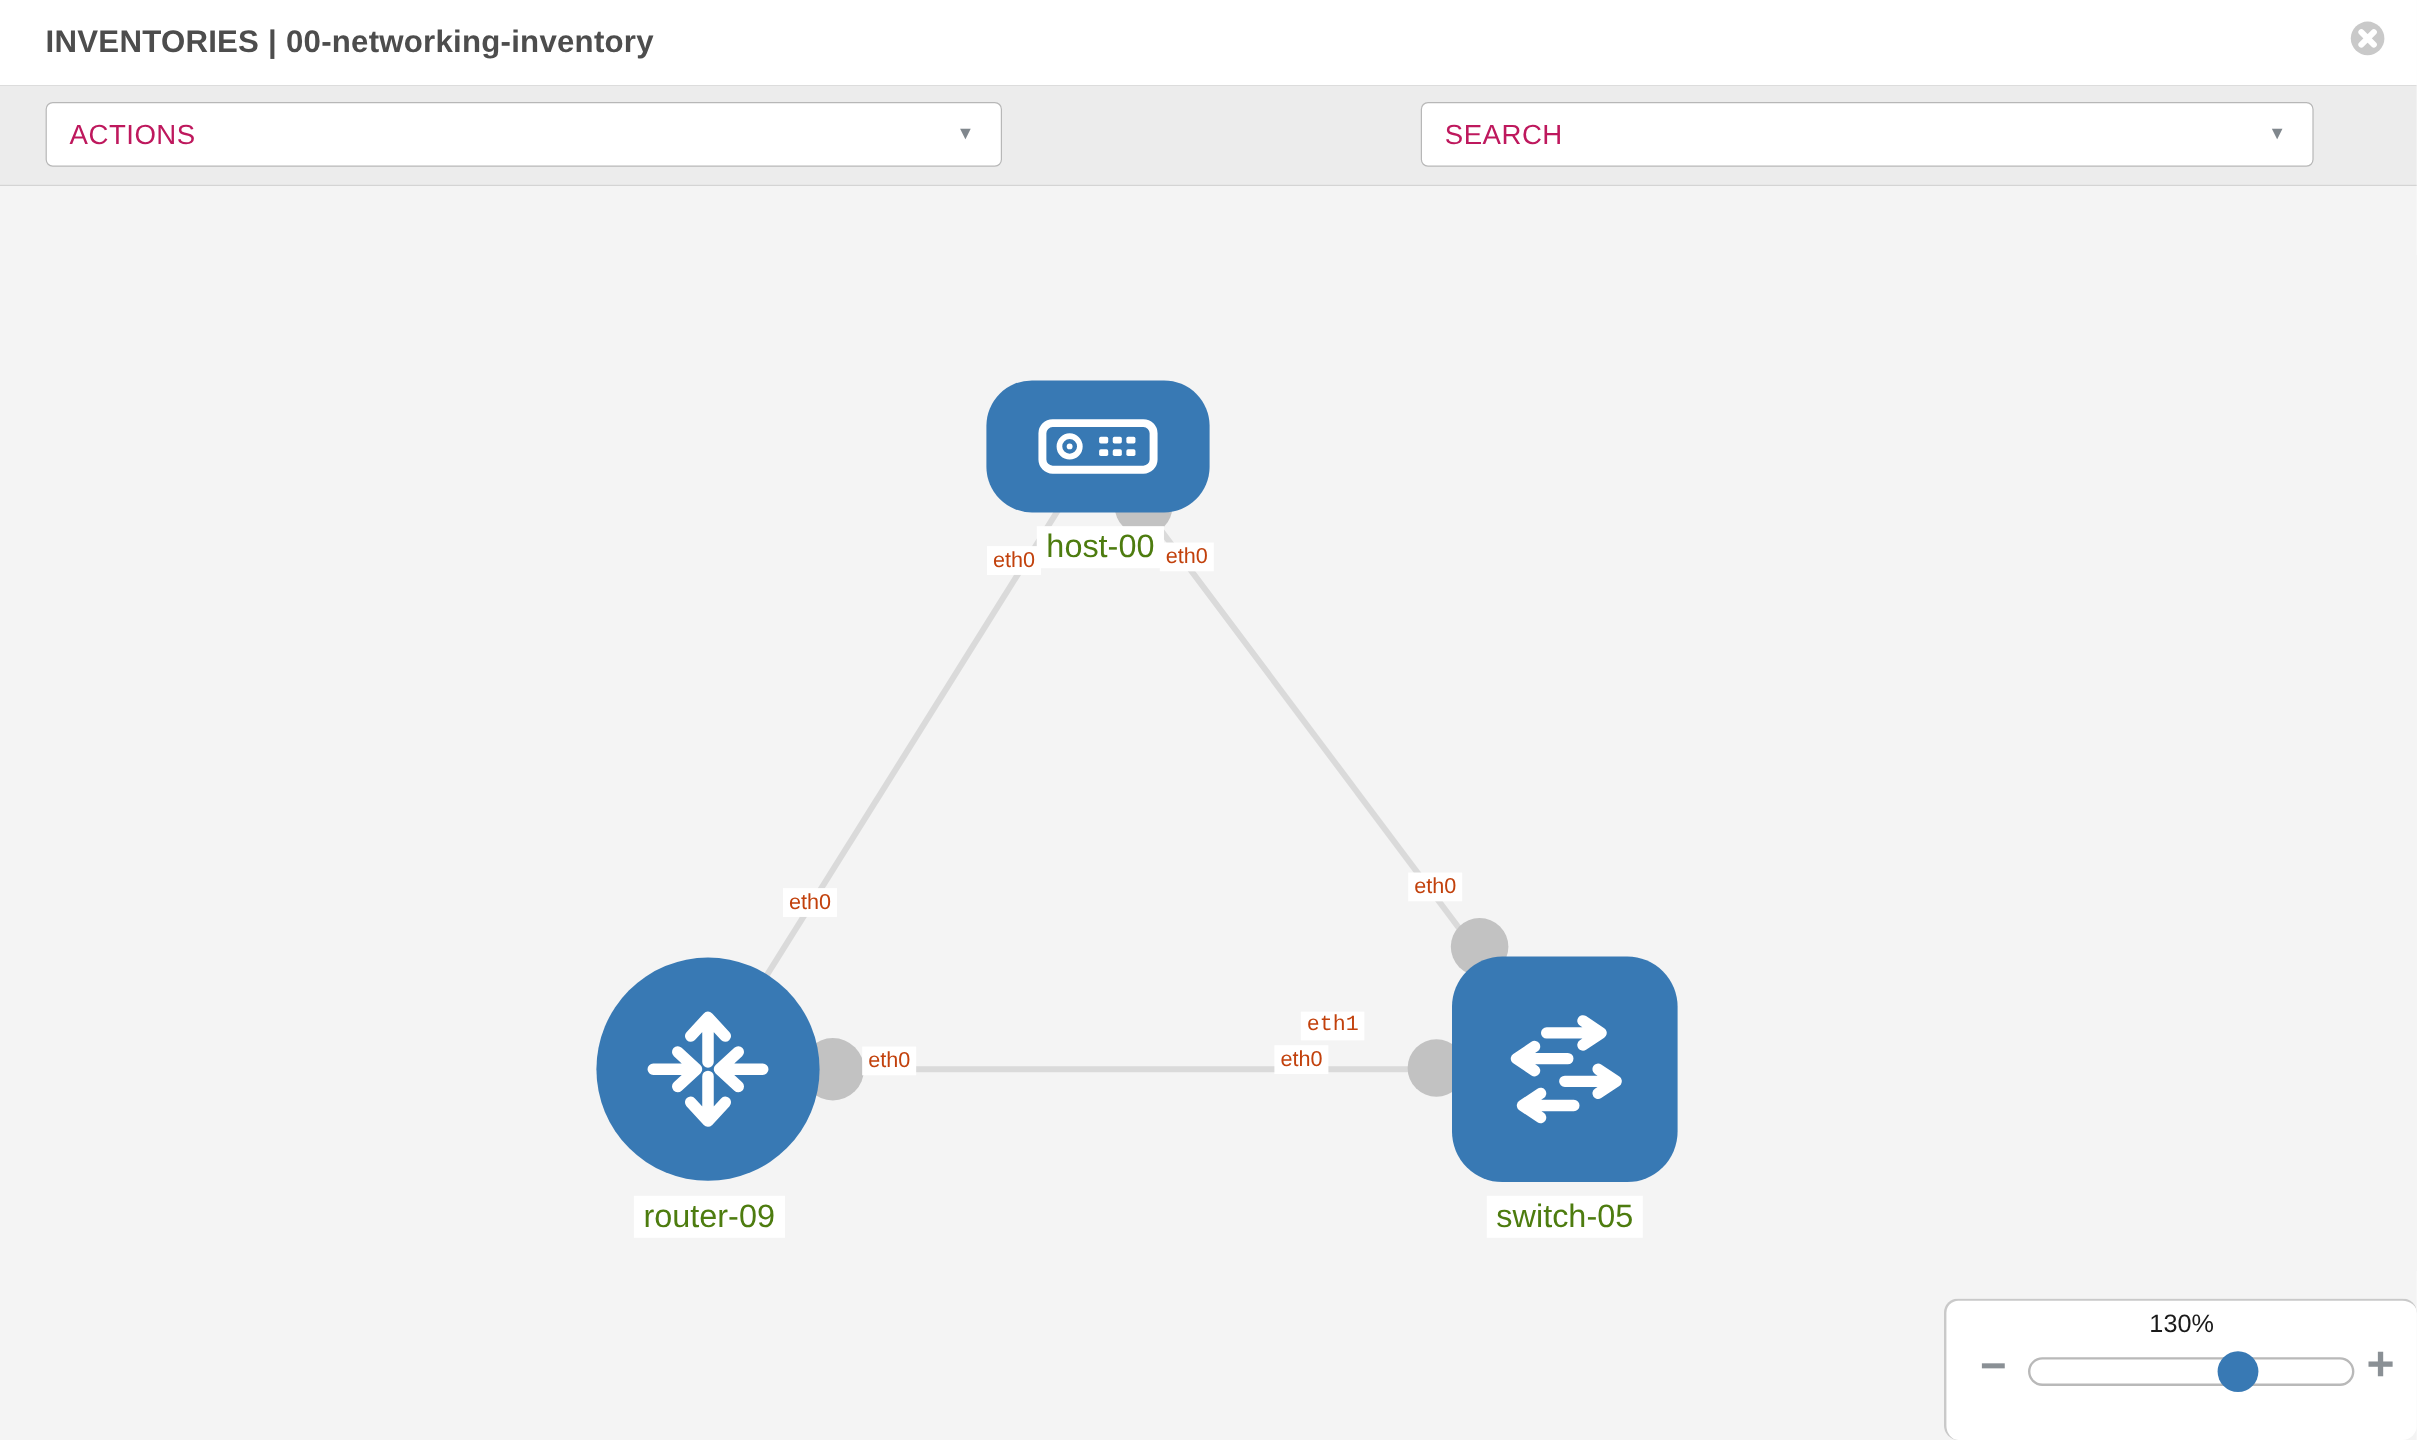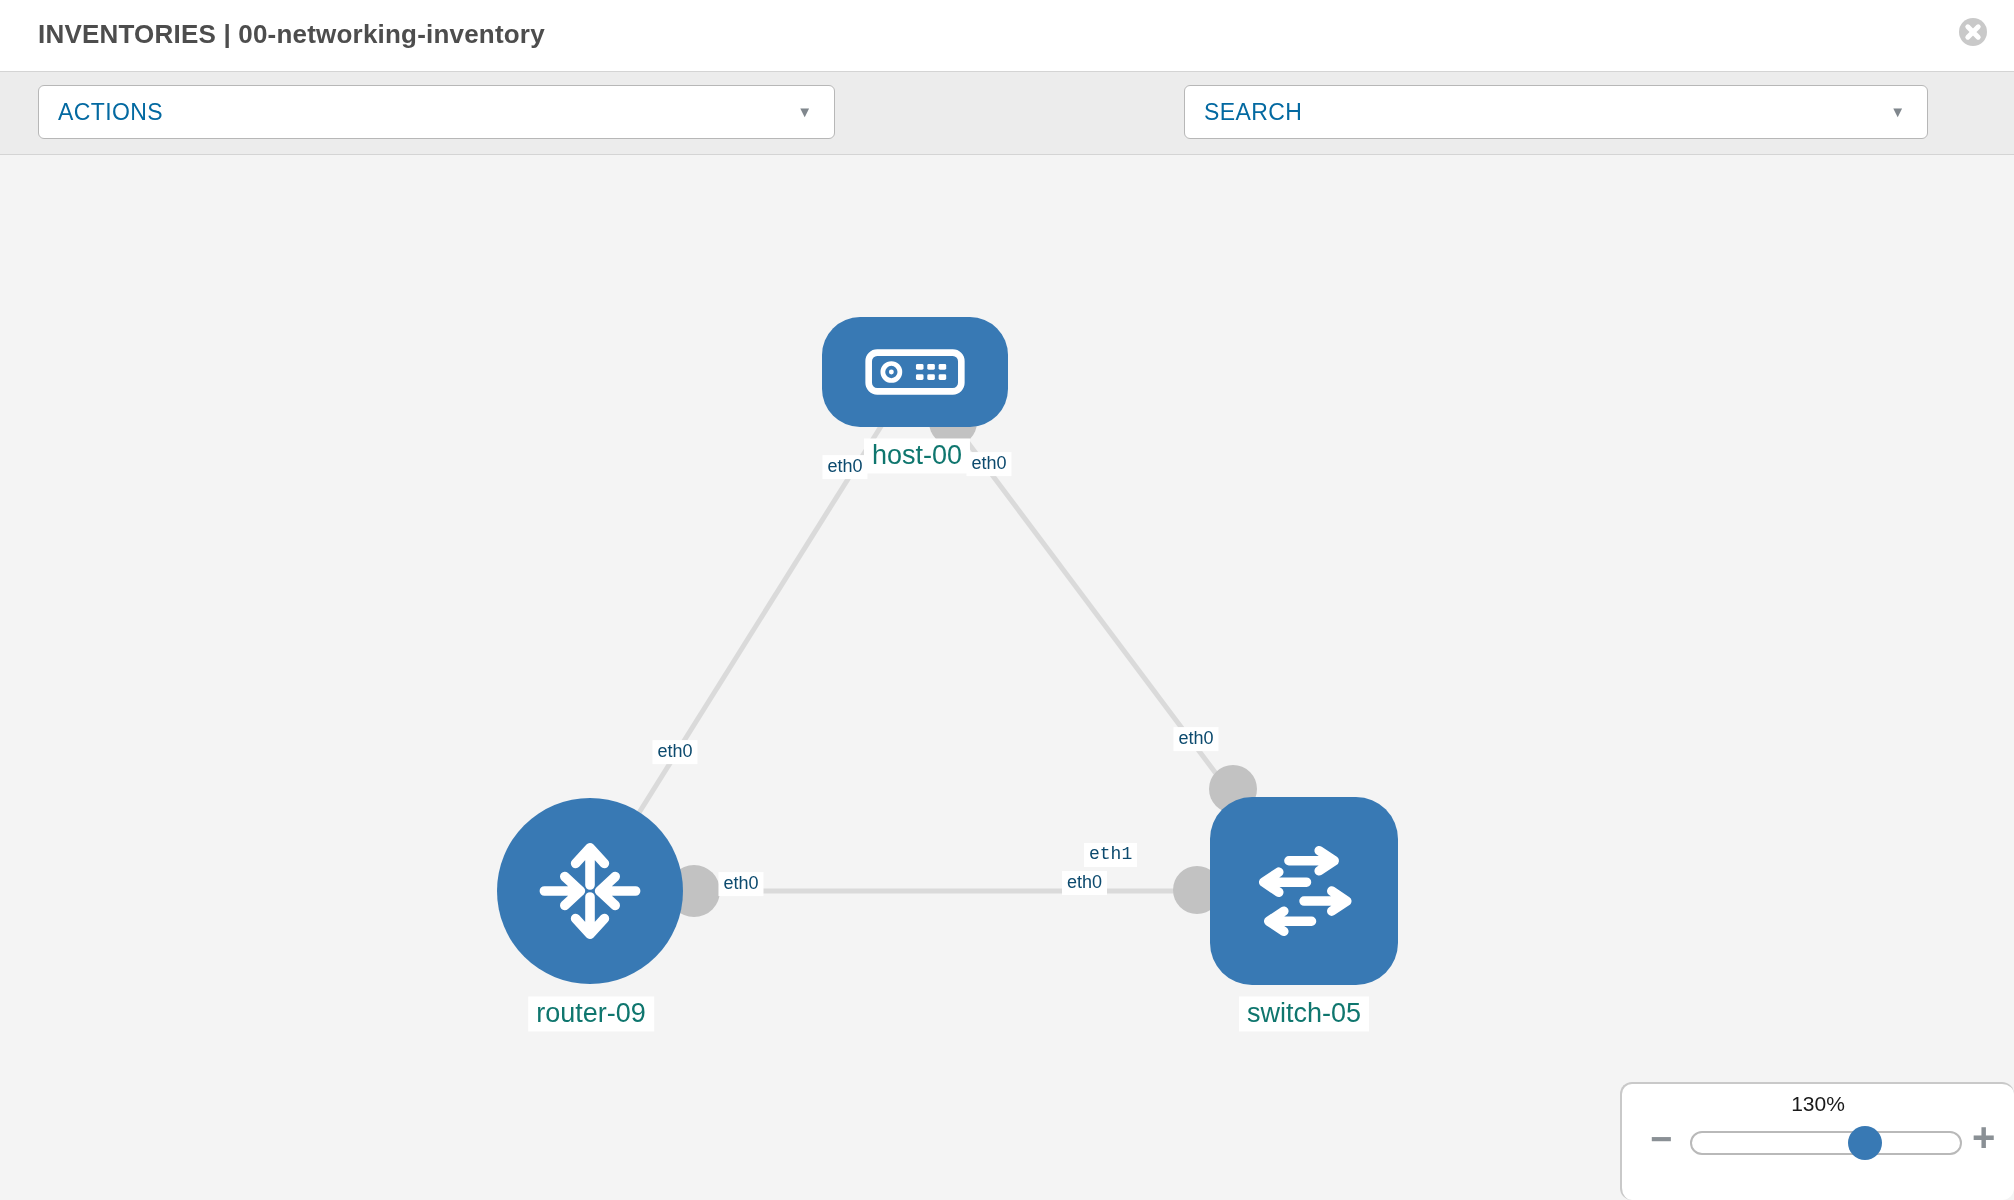--- a/index.html
+++ b/index.html
@@ -9,34 +9,34 @@
   }
   
   .header{position:absolute;left:0;top:0;width:2014px;height:71px;background:#ffffff;border-bottom:1px solid #d4d4d4;}
   .page-title{position:absolute;left:38px;top:19px;font-size:26px;font-weight:bold;color:#4d4d4d;letter-spacing:.2px;}
   .close-btn{position:absolute;right:26px;top:17px;width:30px;height:30px;cursor:pointer;}
   
   .toolbar{position:absolute;left:0;top:72px;width:2014px;height:82px;background:#ececec;border-bottom:1px solid #d4d4d4;}
   .select-box{position:absolute;top:13px;height:54px;background:#ffffff;border:1px solid #b7b7b7;border-radius:6px;display:flex;align-items:center;box-sizing:border-box;}
   .actions-box{left:38px;width:797px;}
   .search-box{left:1184px;width:744px;}
-  .select-label{margin-left:19px;font-size:23px;color:#0369a1;letter-spacing:.4px;}
+  .select-label{margin-left:19px;font-size:23px;color:#be185d;letter-spacing:.4px;}
   .caret{position:absolute;right:22px;top:17px;font-size:15px;color:#80878d;}
   .tool-icon{position:absolute;cursor:pointer;}
   .icon-wrench{left:1049px;top:97px;}
   .icon-key{left:1114px;top:98px;transform:scaleX(-1);}
   
   .canvas{position:absolute;left:0;top:155px;width:2014px;height:1045px;background:#f4f4f4;}
   .net-svg{position:absolute;left:0;top:0;z-index:1;}
   .node{position:absolute;z-index:2;background:#3879b4;display:flex;align-items:center;justify-content:center;cursor:pointer;}
   .node-host{left:822px;top:162px;width:186px;height:110px;border-radius:38px;}
   .node-router{left:497px;top:643px;width:186px;height:186px;border-radius:50%;}
   .node-switch{left:1210px;top:642px;width:188px;height:188px;border-radius:42px;}
-  .node-label{position:absolute;z-index:4;transform:translate(-50%,-50%);background:#ffffff;color:#0f766e;font-size:27px;padding:2px 8px;white-space:nowrap;line-height:1.15;}
-  .eth-label{position:absolute;z-index:3;background:#ffffff;color:#0c4a6e;font-size:18px;padding:2px 5px;white-space:nowrap;line-height:1.1;}
+  .node-label{position:absolute;z-index:4;transform:translate(-50%,-50%);background:#ffffff;color:#4d7c0f;font-size:27px;padding:2px 8px;white-space:nowrap;line-height:1.15;}
+  .eth-label{position:absolute;z-index:3;background:#ffffff;color:#c2410c;font-size:18px;padding:2px 5px;white-space:nowrap;line-height:1.1;}
   .eth-center{transform:translate(-50%,-50%);}
   
   .zoom-panel{position:absolute;left:1620px;top:1082px;width:394px;height:118px;background:#ffffff;border-top:2px solid #c9c9c9;border-left:2px solid #c9c9c9;box-sizing:border-box;z-index:5;border-radius:12px;}
   .zoom-value{position:absolute;left:0;right:0;top:8px;text-align:center;font-size:21px;color:#1a1a1a;}
   .zoom-minus,.zoom-plus{position:absolute;font-weight:bold;color:#8a9095;cursor:pointer;line-height:1;}
   .zoom-minus{left:28px;top:36px;font-size:38px;}
   .zoom-plus{left:350px;top:33px;font-size:40px;}
   .zoom-track{position:absolute;left:68px;top:47px;width:268px;height:20px;background:#ffffff;border:2px solid #b9b9b9;border-radius:13px;cursor:pointer;}
   .zoom-handle{position:absolute;left:226px;top:42px;width:34px;height:34px;border-radius:50%;background:#3879b4;cursor:grab;}
 </style>

